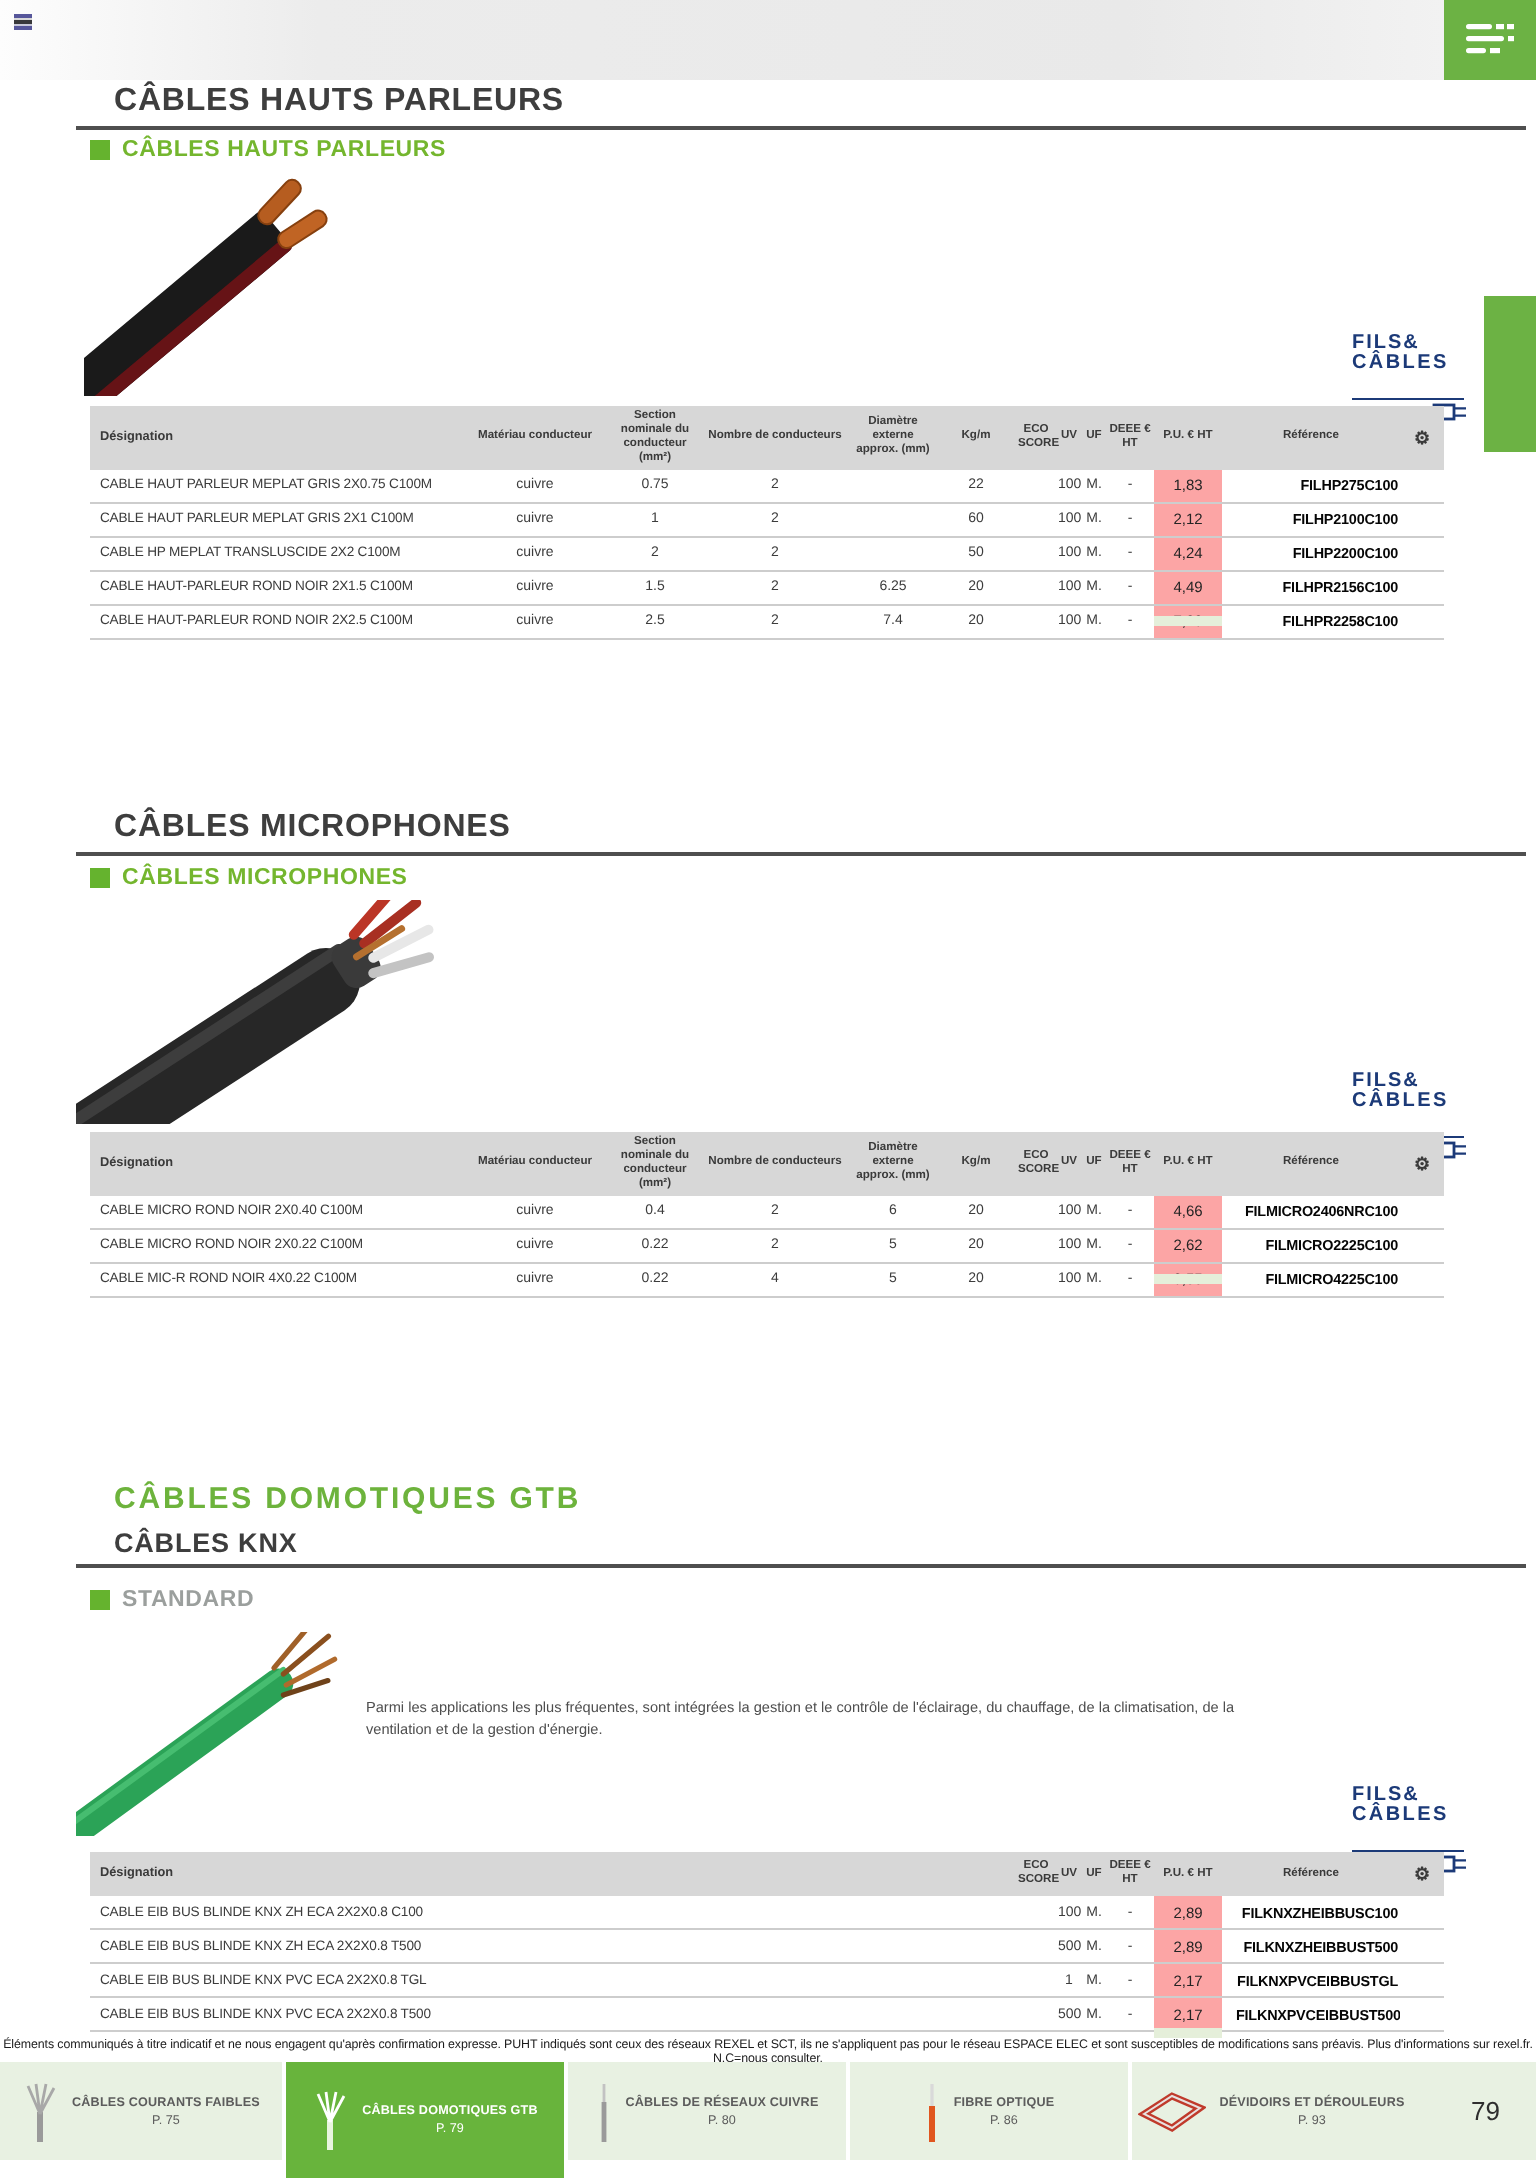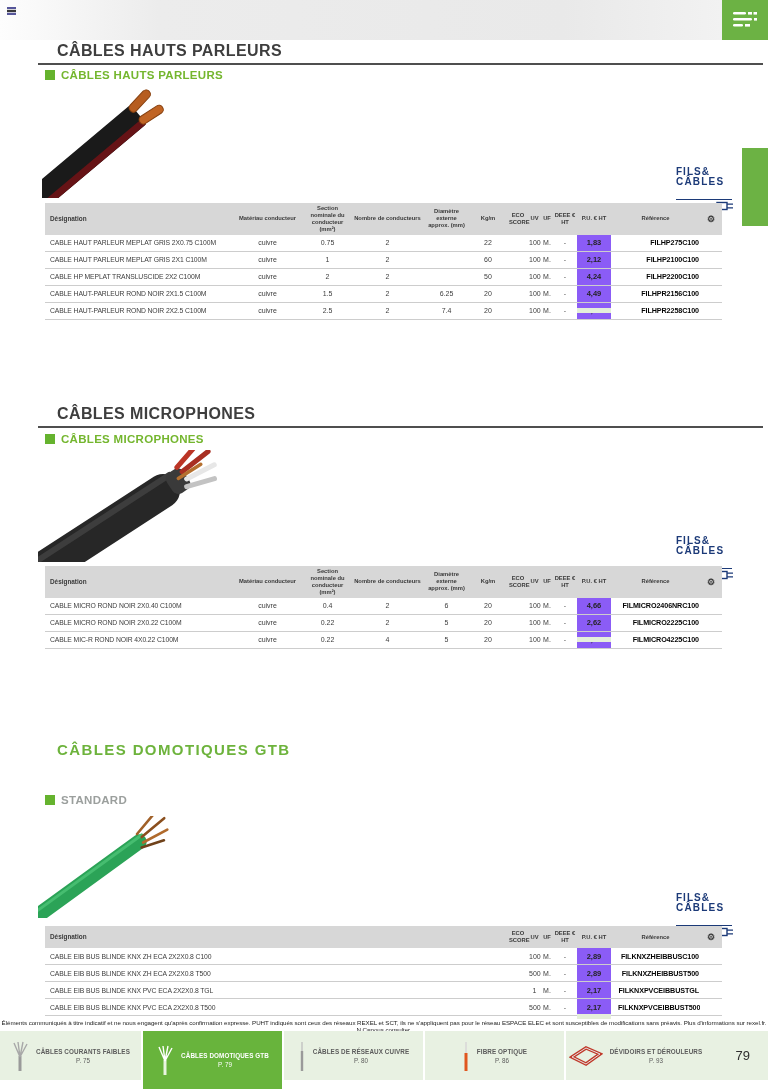--- a/index.html
+++ b/index.html
@@ -29,21 +29,21 @@
   .fcplug{display:block;margin-top:1px;margin-left:8px;}
   
   table.tbl{position:absolute;left:45px;width:677px;border-collapse:collapse;table-layout:fixed;}
   .tbl th{background:#d7d7d7;font-size:5.8px;font-weight:bold;color:#3a3a3a;line-height:1.2;
           padding:2px 1px;height:18px;text-align:center;vertical-align:middle;}
   .tbl td{font-size:7px;color:#3c3c3c;text-align:center;padding:0 1px;height:16px;
           border-bottom:1px solid #cdcdcd;background:#fff;white-space:nowrap;overflow:hidden;}
   .tbl th.h-d, .tbl td.c-d{text-align:left;padding-left:5px;}
   .tbl th.h-d{font-size:6.4px;}
   .tbl td.c-d{font-size:6.8px;letter-spacing:-.1px;}
-  .tbl td.c-pu{background:#8b5cf6;font-weight:bold;color:#242424;font-size:7.5px;}
+  .tbl td.c-pu{background:#fca5a5;font-weight:normal;color:#242424;font-size:7.5px;}
   .tbl td.c-ref{text-align:right;font-weight:bold;color:#050505;font-size:7.2px;padding-left:7px;letter-spacing:-.1px;}
   .tbl th.h-gear{font-size:9px;padding:0;}
   .pustub{position:absolute;left:577px;width:34px;height:5px;background:#e5efda;}
   
   .desc{position:absolute;left:183px;width:458px;font-size:7.3px;line-height:1.55;color:#4e4e4e;}
   .desc p{margin:0;}
   
   .disclaimer{position:absolute;left:0;top:1019px;width:768px;text-align:center;
               font-size:6.2px;color:#1c1c1c;letter-spacing:-.05px;}
   .navbar{position:absolute;left:0;top:1031px;width:768px;height:49px;background:#e8f1e2;display:flex;}
@@ -327,35 +327,39 @@
           <td class="c-deee">-</td>
           <td class="c-pu">3,55</td>
           <td class="c-ref">FILMICRO4225C100</td>
           <td class="c-gear"></td>
         </tr>
       </tbody>
   </table>
   <div class="pustub" style="top:637px;"></div>
 
   <div class="chaptitle" style="top:741px;">CÂBLES DOMOTIQUES GTB</div>
+  <div class="sechead" style="top:764px;">
+    <h1 style="font-size:13.5px;">CÂBLES KNX</h1>
+  </div>
   <div class="subhead gray" style="top:794px;">
     <span class="sq"></span>
     <span class="lbl">STANDARD</span>
   </div>
   <svg class="photo" style="left:38px;top:816px;" width="140" height="102" viewBox="0 0 140 102">
     <g transform="rotate(-36 60 55)">
       <rect x="-32" y="48" width="150" height="15" rx="7.5" fill="#2ba357"></rect>
       <rect x="-32" y="50" width="150" height="3" rx="1.5" fill="#46bd70"></rect>
       <rect x="112" y="47" width="30" height="2.6" rx="1.3" fill="#a06028" transform="rotate(-14 112 48)"></rect>
       <rect x="114" y="52" width="32" height="2.6" rx="1.3" fill="#8a4f1e" transform="rotate(-4 114 53)"></rect>
       <rect x="112" y="57" width="30" height="2.6" rx="1.3" fill="#b06a2c" transform="rotate(8 112 58)"></rect>
       <rect x="108" y="60" width="26" height="2.6" rx="1.3" fill="#6f421a" transform="rotate(18 108 61)"></rect>
     </g>
   </svg>
   <div class="desc" style="top:848px;">
+    <p>Parmi les applications les plus fréquentes, sont intégrées la gestion et le contrôle de l'éclairage, du chauffage, de la climatisation, de la ventilation et de la gestion d'énergie.</p>
   </div>
   <div class="fclogo" style="left:676px;top:893px;">
     <div class="fc1">
       <span>FILS</span>
       <span>&amp;</span>
     </div>
     <div class="fc2">CÂBLES</div>
     <svg class="fcplug" width="50" height="10" viewBox="0 0 50 10">
       <path d="M0 5 H33" stroke="#1c3a78" stroke-width="1.6"></path>
       <rect x="33" y="1.5" width="10" height="7" fill="#fff" stroke="#1c3a78" stroke-width="1.4"></rect>

